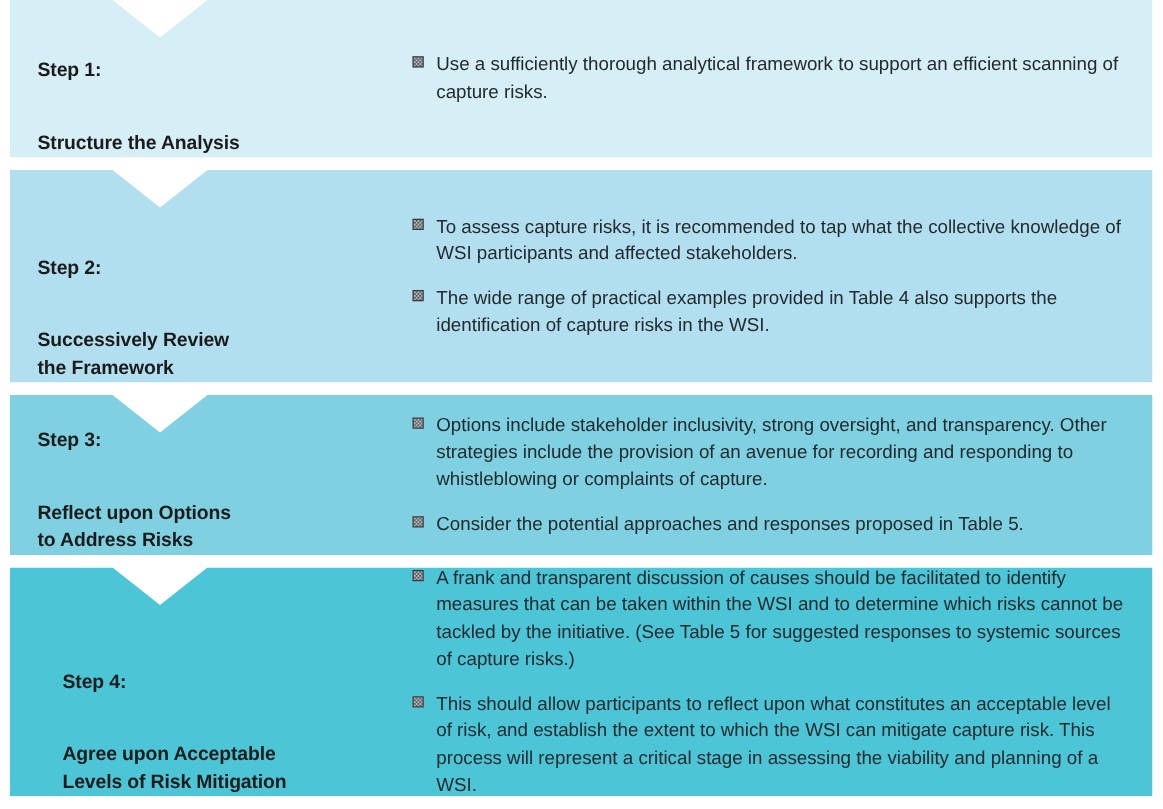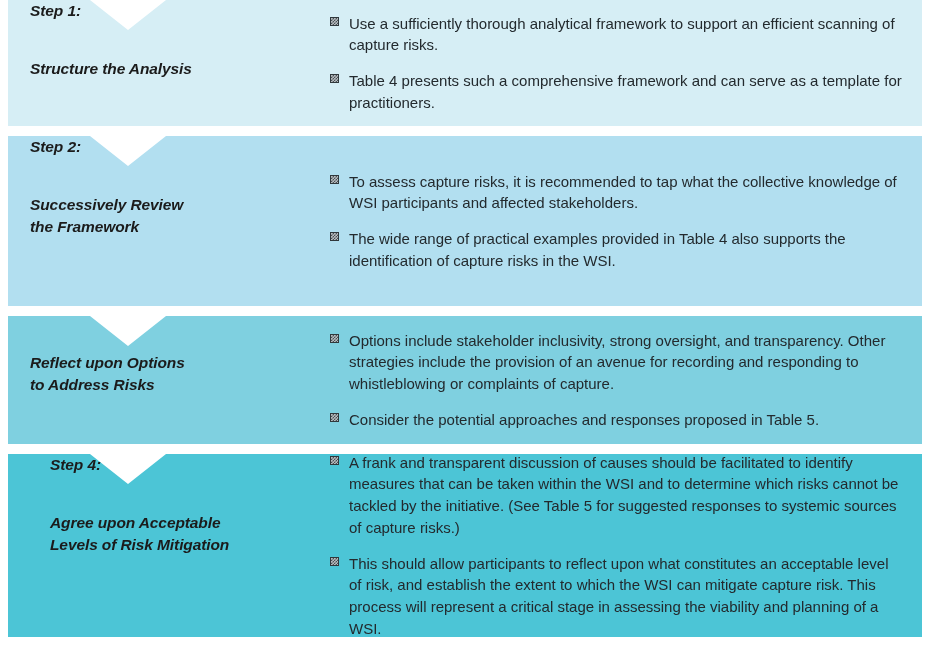--- a/index.html
+++ b/index.html
@@ -52,22 +52,21 @@
     box-sizing: border-box;
   }
 
   .step-label-cell {
     width: 322px;
     flex: 0 0 322px;
     box-sizing: border-box;
     padding-left: 22px;
     display: flex;
     flex-direction: column;
-    justify-content: flex-start;
-    font-style: italic;
+    justify-content: flex-end;
   }
 
   .step-label {
     color: #1b1b1b;
     font-weight: bold;
     font-size: 15.5px;
     line-height: 1.42;
     letter-spacing: -0.1px;
   }
   .step-label .step-number-line {
@@ -146,24 +145,20 @@
           <span class="step-number-line">Step 1:</span>
           <span class="step-title-line">Structure the Analysis</span>
         </div>
       </div>
       <div class="bullets-cell">
         <ul class="bullet-list">
           <li>
             <span class="bullet-marker"></span>
             <span>Use a sufficiently thorough analytical framework to support an efficient scanning of capture risks.</span>
           </li>
-          <li>
-            <span class="bullet-marker"></span>
-            <span>Table 4 presents such a comprehensive framework and can serve as a template for practitioners.</span>
-          </li>
         </ul>
       </div>
     </div>
   </section>
 
   <section class="step-band" id="band-2">
     <div class="band-bg">
       <svg viewBox="0 0 914 170" preserveAspectRatio="none" aria-hidden="true">
         <path d="M0,0 L82,0 L120,30 L158,0 L914,0 L914,170 L0,170 Z" fill="#b2dff0"></path>
       </svg>
@@ -192,20 +187,21 @@
 
   <section class="step-band" id="band-3">
     <div class="band-bg">
       <svg viewBox="0 0 914 128" preserveAspectRatio="none" aria-hidden="true">
         <path d="M0,0 L82,0 L120,30 L158,0 L914,0 L914,128 L0,128 Z" fill="#7fd0e0"></path>
       </svg>
     </div>
     <div class="band-inner">
       <div class="step-label-cell">
         <div class="step-label">
+          <span class="step-number-line">Step 3:</span>
           <span class="step-title-line">Reflect upon Options<br>to Address Risks</span>
         </div>
       </div>
       <div class="bullets-cell">
         <ul class="bullet-list">
           <li>
             <span class="bullet-marker"></span>
             <span>Options include stakeholder inclusivity, strong oversight, and transparency. Other strategies include the provision of an avenue for recording and responding to whistleblowing or complaints of capture.</span>
           </li>
           <li>

